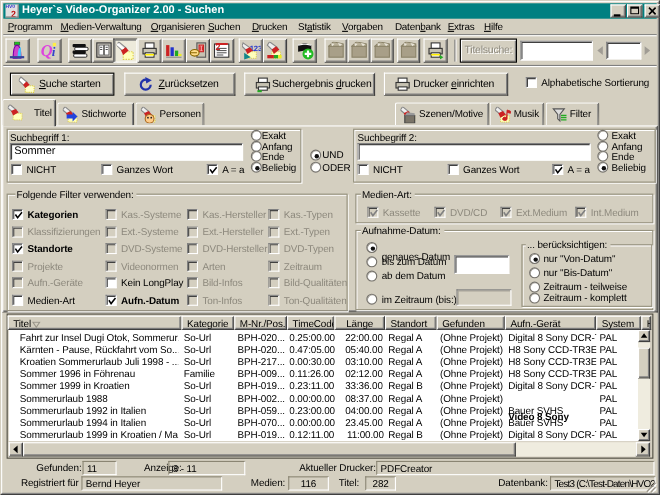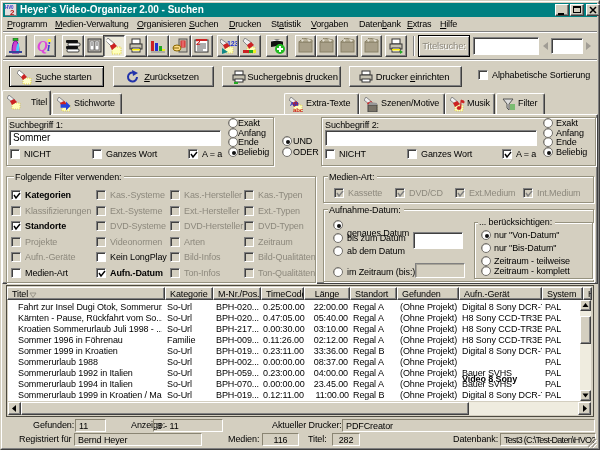--- a/index.html
+++ b/index.html
@@ -310,27 +310,28 @@
       </svg>
   <span style="position:absolute;left:28px;top:6px;">Titel</span>
 </div>
 <div class="ab tab" style="left:52px;top:93px;width:70px;height:21px;">
   <svg class="tabicon" width="15" height="15">
         <use href="#flash"></use>
         <polygon points="3,8 9,8 9,5 14,10 9,15 9,12 3,12" fill="#2244dd" transform="scale(0.9) translate(1,0)"></polygon>
       </svg>
   <span style="position:absolute;left:21px;top:4px;">Stichworte</span>
 </div>
-<div class="ab tab" style="left:284px;top:93px;width:75px;height:21px;">
+<div class="ab tab" style="left:123px;top:93px;width:63px;height:21px;">
   <svg class="tabicon" width="15" height="15">
         <use href="#flash"></use>
-        <text x="4" y="15" font-size="6" font-weight="bold" fill="#cc2222">abc</text>
-        <text x="1" y="9" font-size="6" font-weight="bold" fill="#2233cc">AB</text>
-      </svg>
-  <span style="position:absolute;left:21px;top:4px;">Extra-Texte</span>
+        <circle cx="8" cy="11" r="4" fill="#ffcc88" stroke="#aa6622"></circle>
+        <circle cx="6.5" cy="10" r="0.8" fill="#222"></circle>
+        <circle cx="9.5" cy="10" r="0.8" fill="#222"></circle>
+      </svg>
+  <span style="position:absolute;left:21px;top:4px;">Personen</span>
 </div>
 <div class="ab tab" style="left:359px;top:93px;width:86px;height:21px;">
   <svg class="tabicon" width="15" height="15">
         <use href="#flash"></use>
         <rect x="4" y="8" width="9" height="7" fill="#7a7468" stroke="#444"></rect>
         <polygon points="4,8 6,5 13,6 13,8" fill="#999"></polygon>
       </svg>
   <span style="position:absolute;left:21px;top:4px;">Szenen/Motive</span>
 </div>
 <div class="ab tab" style="left:445px;top:93px;width:50px;height:21px;">

